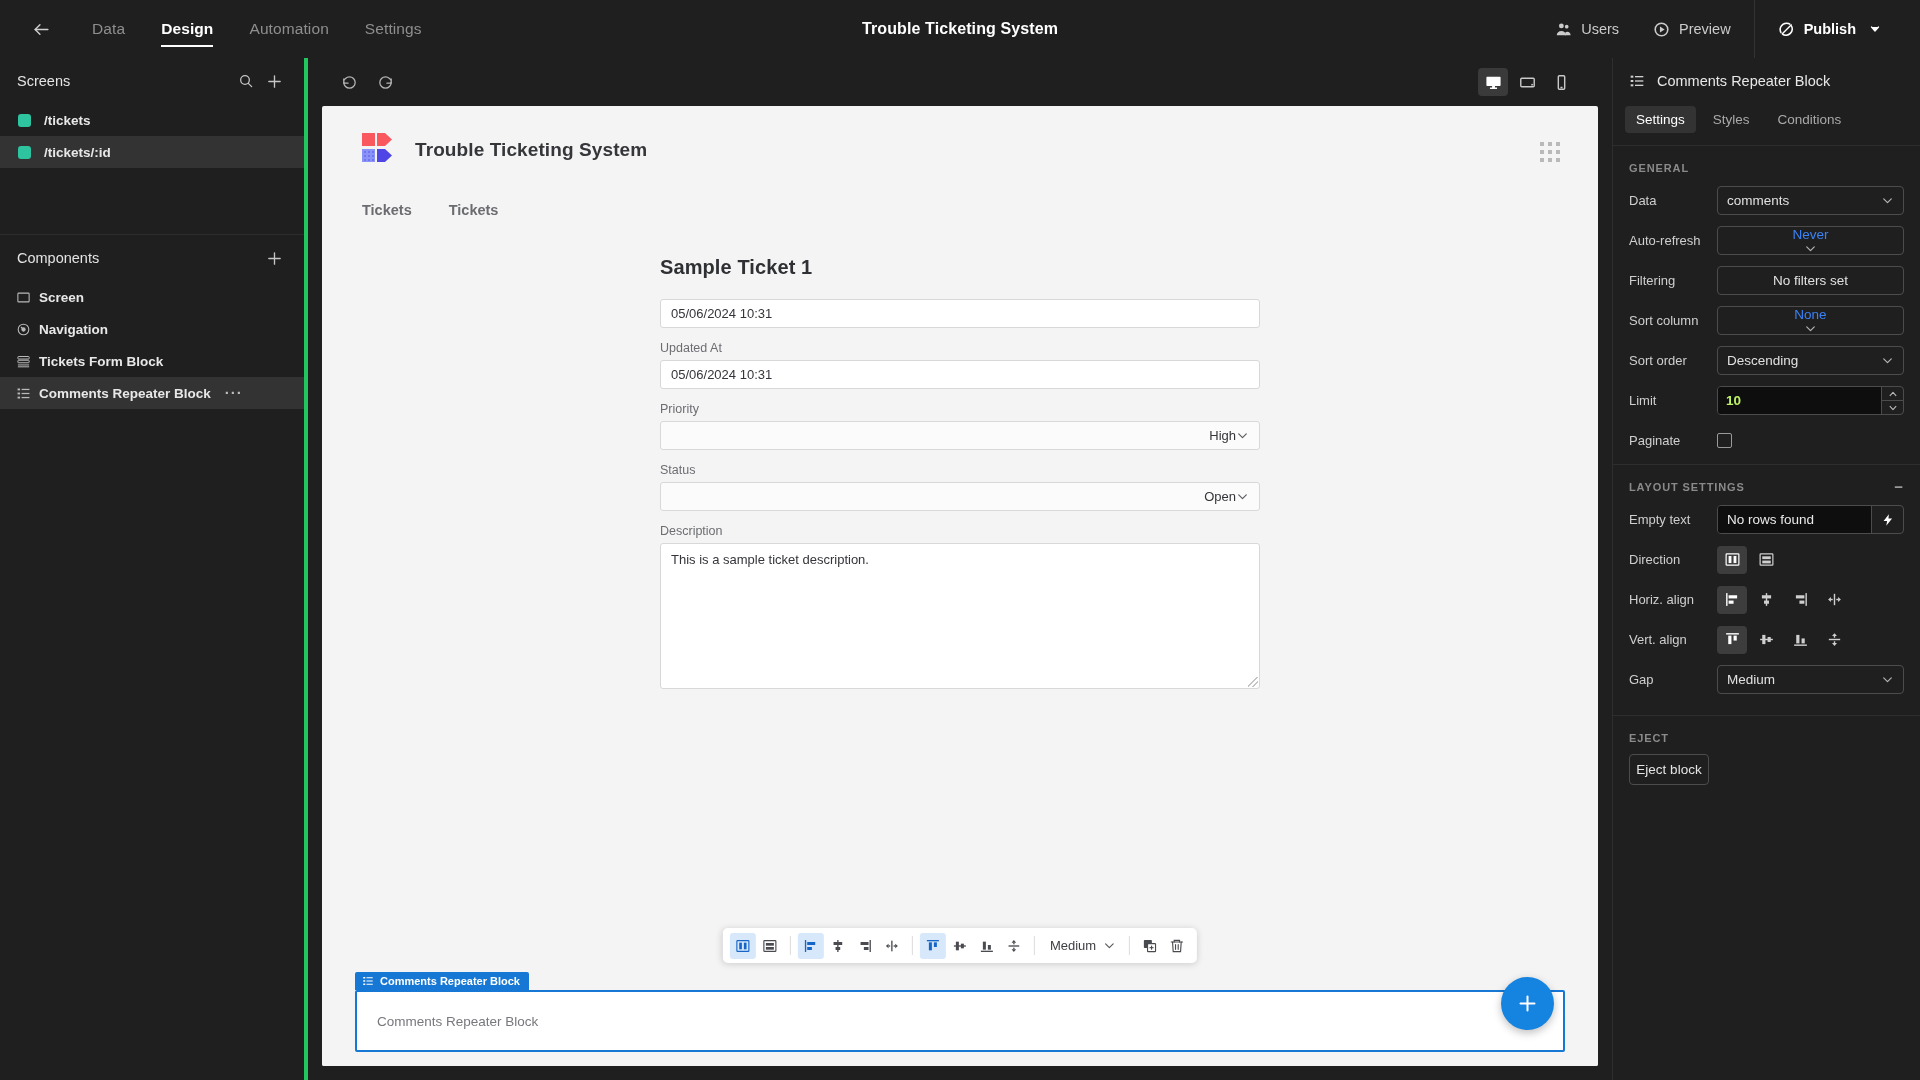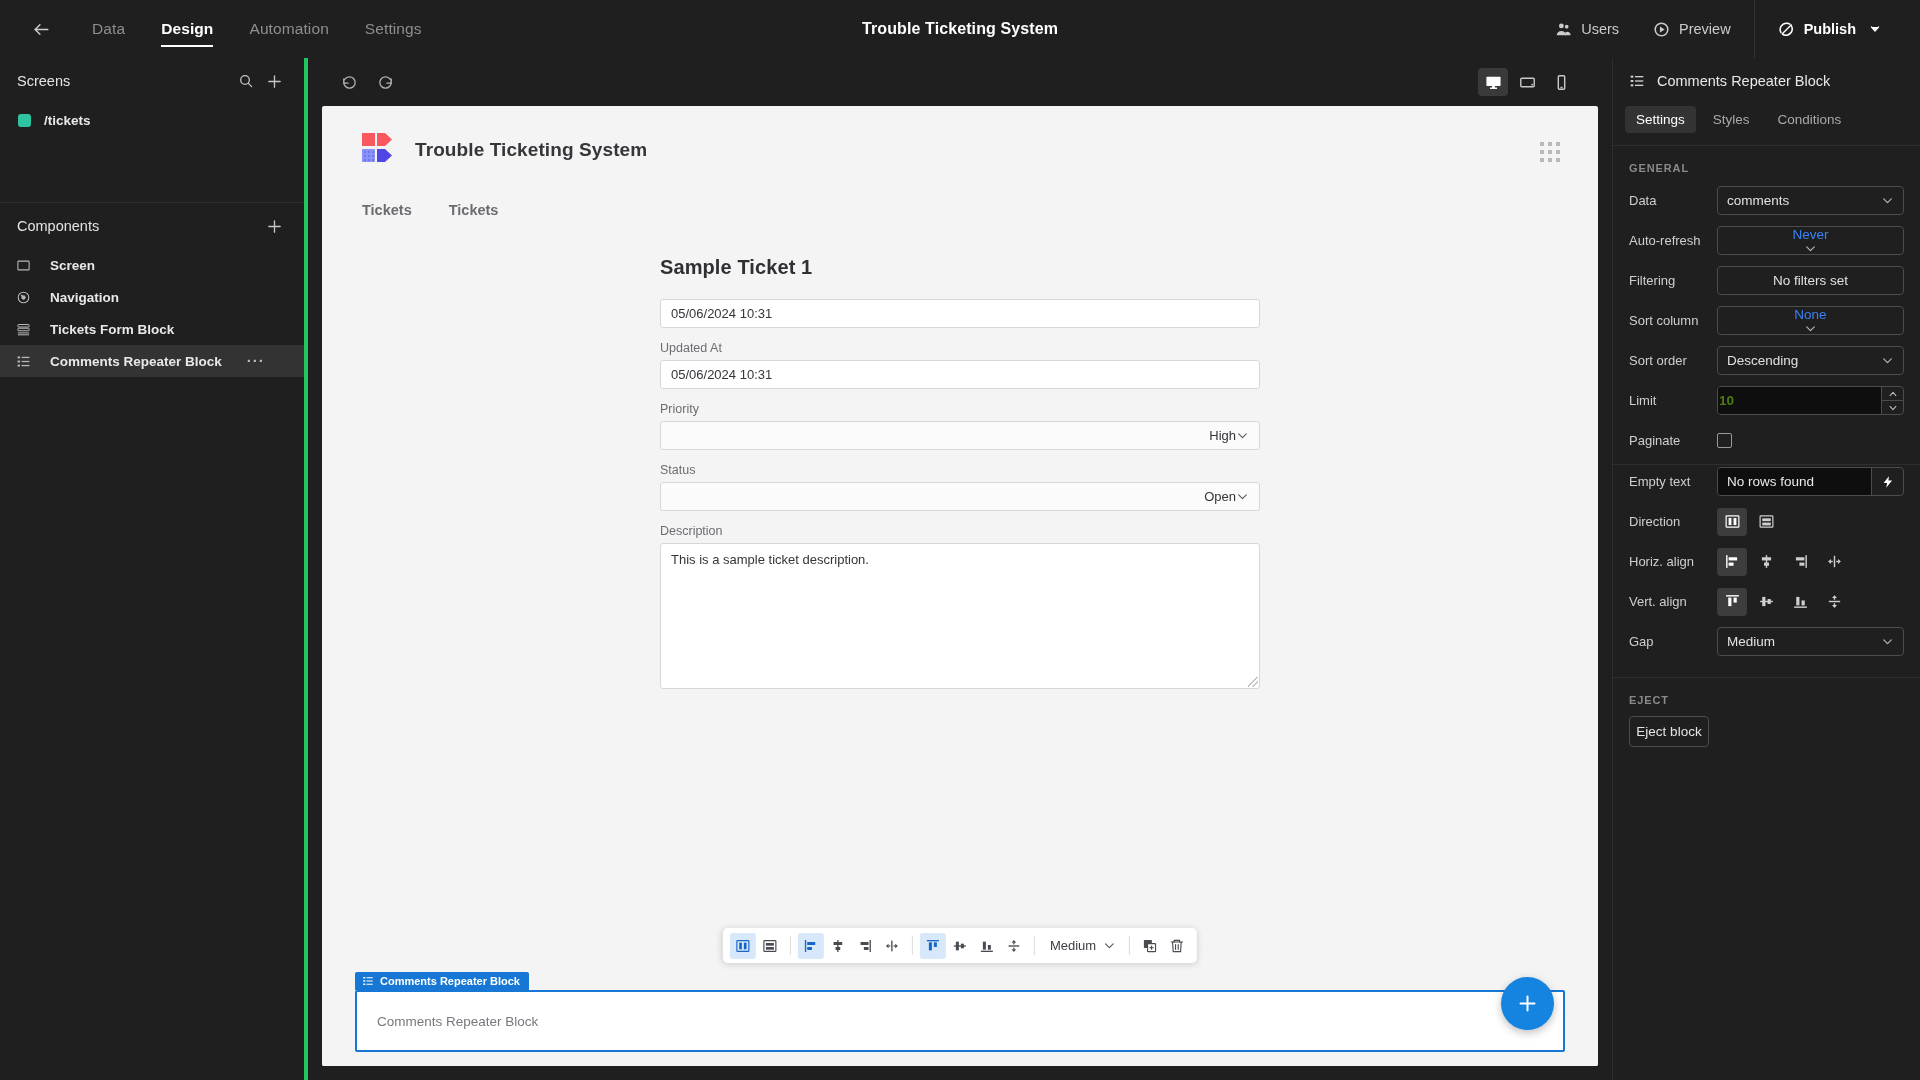--- a/index.html
+++ b/index.html
@@ -79,21 +79,21 @@
     font-size: 13.5px; color: #e8e8e8; cursor: pointer; font-weight: bold;
   }
   .screen-row.selected { background: #333333; }
   .screen-dot {
     width: 13px; height: 13px; border-radius: 3px; background: #2ec4a0;
     margin-right: 13px; flex: none;
   }
   .lp-divider { height: 1px; background: #2e2e2e; margin-top: 66px; }
   .comp-row {
     display: flex; align-items: center; height: 32px; padding-left: 16px;
-    font-size: 13.5px; color: #e8e8e8; cursor: pointer; font-weight: bold; gap: 19px;
+    font-size: 13.5px; color: #e8e8e8; cursor: pointer; font-weight: bold; gap: 8px;
   }
   .comp-row.selected { background: #333333; }
   .comp-row svg { width: 15px; height: 15px; flex: none; color: #b9b9b9; }
   .comp-more { color: #bdbdbd; font-size: 15px; letter-spacing: 1px; margin-left: 6px; line-height: 8px; }
 
   
   .center {
     flex: 1; display: flex; flex-direction: column; background: #1f1f1f; min-width: 0;
   }
   .center-toolbar {
@@ -243,22 +243,22 @@
   .rp-select svg { width: 13px; height: 13px; color: #b5b5b5; flex: none; }
   .rp-button {
     height: 29px; background: transparent; border: 1px solid #4c4c4c; border-radius: 4px;
     display: flex; align-items: center; justify-content: center;
     font-size: 13.5px; color: #e0e0e0; cursor: pointer;
   }
   .rp-number {
     height: 29px; display: flex; border: 1px solid #4c4c4c; border-radius: 4px; overflow: hidden;
   }
   .rp-number .val {
-    flex: 1; background: #0e0e0e; display: flex; align-items: center; padding: 0 1px;
-    font-size: 13.5px; color: #4d7c0f; font-weight: bold;
+    flex: 1; background: #0e0e0e; display: flex; align-items: center; padding: 0 8px;
+    font-size: 13.5px; color: #bef264; font-weight: bold;
   }
   .rp-number .steps { width: 22px; display: flex; flex-direction: column; border-left: 1px solid #4c4c4c; }
   .rp-number .steps div {
     flex: 1; display: flex; align-items: center; justify-content: center; cursor: pointer; color: #b8b8b8;
   }
   .rp-number .steps div:first-child { border-bottom: 1px solid #4c4c4c; }
   .rp-number .steps svg { width: 10px; height: 10px; }
   .rp-checkbox {
     width: 15px; height: 15px; border: 1px solid #9a9a9a; border-radius: 2px; cursor: pointer;
     background: transparent;
@@ -353,20 +353,24 @@
         <svg viewBox="0 0 24 24" fill="none" stroke="currentColor" stroke-width="1.9" stroke-linecap="round">
             <line x1="12" y1="4" x2="12" y2="20"></line>
             <line x1="4" y1="12" x2="20" y2="12"></line>
           </svg>
       </div>
     </div>
 
     <div class="screen-row">
       <span class="screen-dot"></span>
       <span>/tickets</span>
+    </div>
+    <div class="screen-row selected">
+      <span class="screen-dot"></span>
+      <span>/tickets/:id</span>
     </div>
 
     <div class="lp-divider"></div>
 
     <div class="lp-section-head">
       <div class="lp-section-title">Components</div>
       <div class="lp-icon-btn plus">
         <svg viewBox="0 0 24 24" fill="none" stroke="currentColor" stroke-width="1.9" stroke-linecap="round">
             <line x1="12" y1="4" x2="12" y2="20"></line>
             <line x1="4" y1="12" x2="20" y2="12"></line>
@@ -763,20 +767,24 @@
 
     <div class="rp-row">
       <div class="rp-label">Paginate</div>
       <div class="rp-control">
         <div class="rp-checkbox"></div>
       </div>
     </div>
 
     <div class="rp-divider"></div>
 
+    <div class="rp-section-label">
+      <span>LAYOUT SETTINGS</span>
+      <span class="collapse">−</span>
+    </div>
 
     <div class="rp-row">
       <div class="rp-label">Empty text</div>
       <div class="rp-control">
         <div class="rp-text-field">
           <div class="val">No rows found</div>
           <div class="bolt">
             <svg viewBox="0 0 24 24" fill="currentColor">
                 <polygon points="13.5,2 4.5,13.5 10.5,13.5 9,22 19,9.5 12.8,9.5"></polygon>
               </svg>

